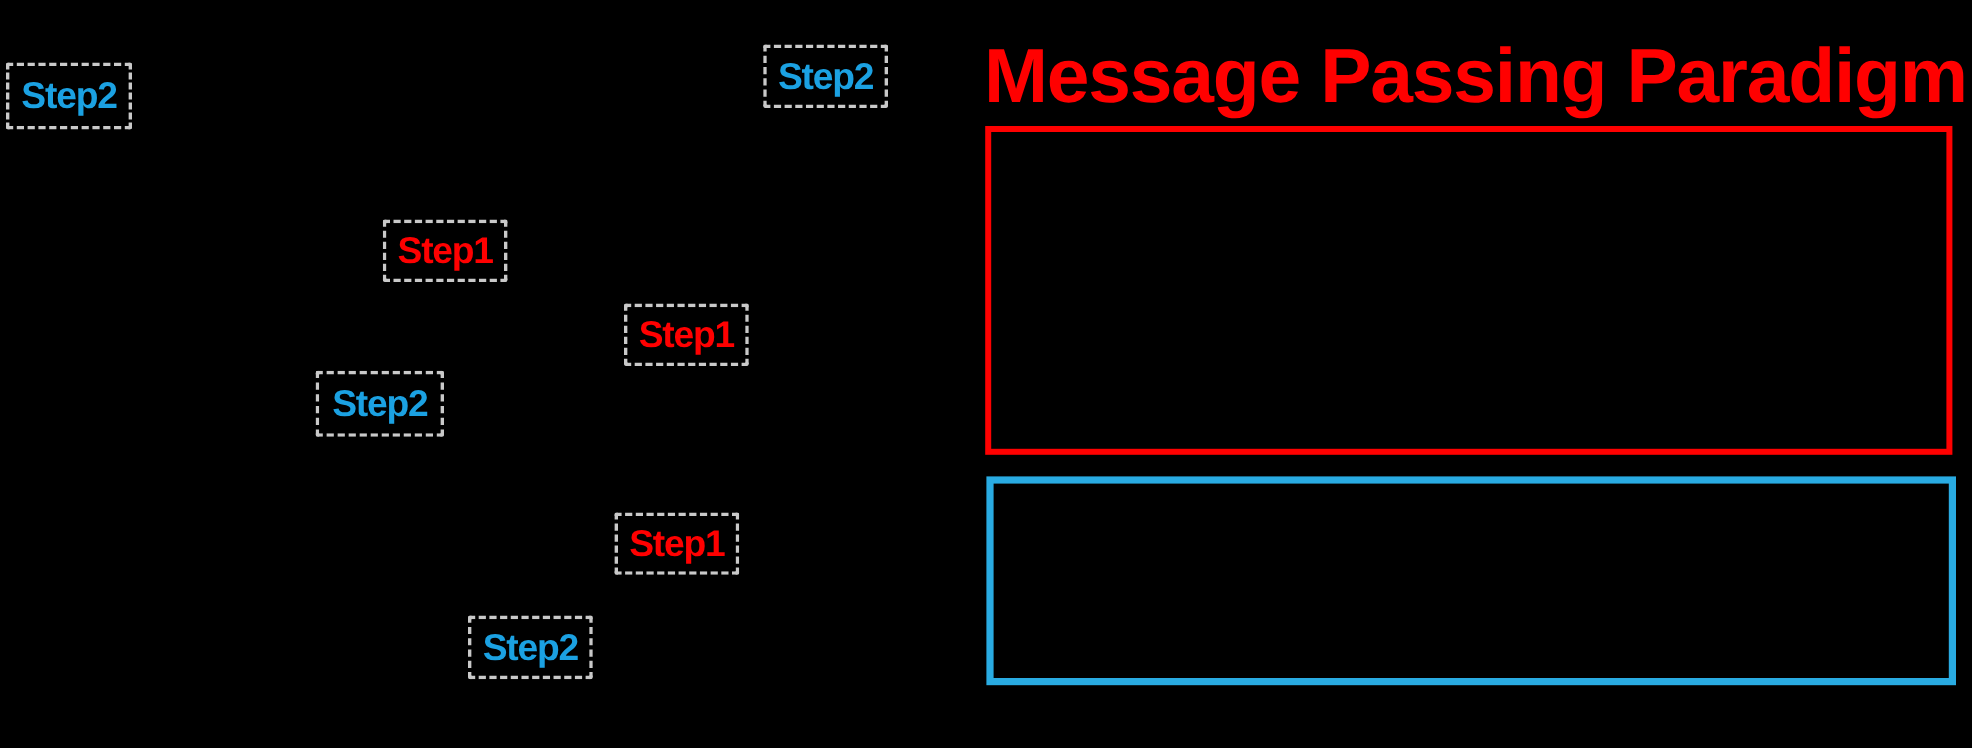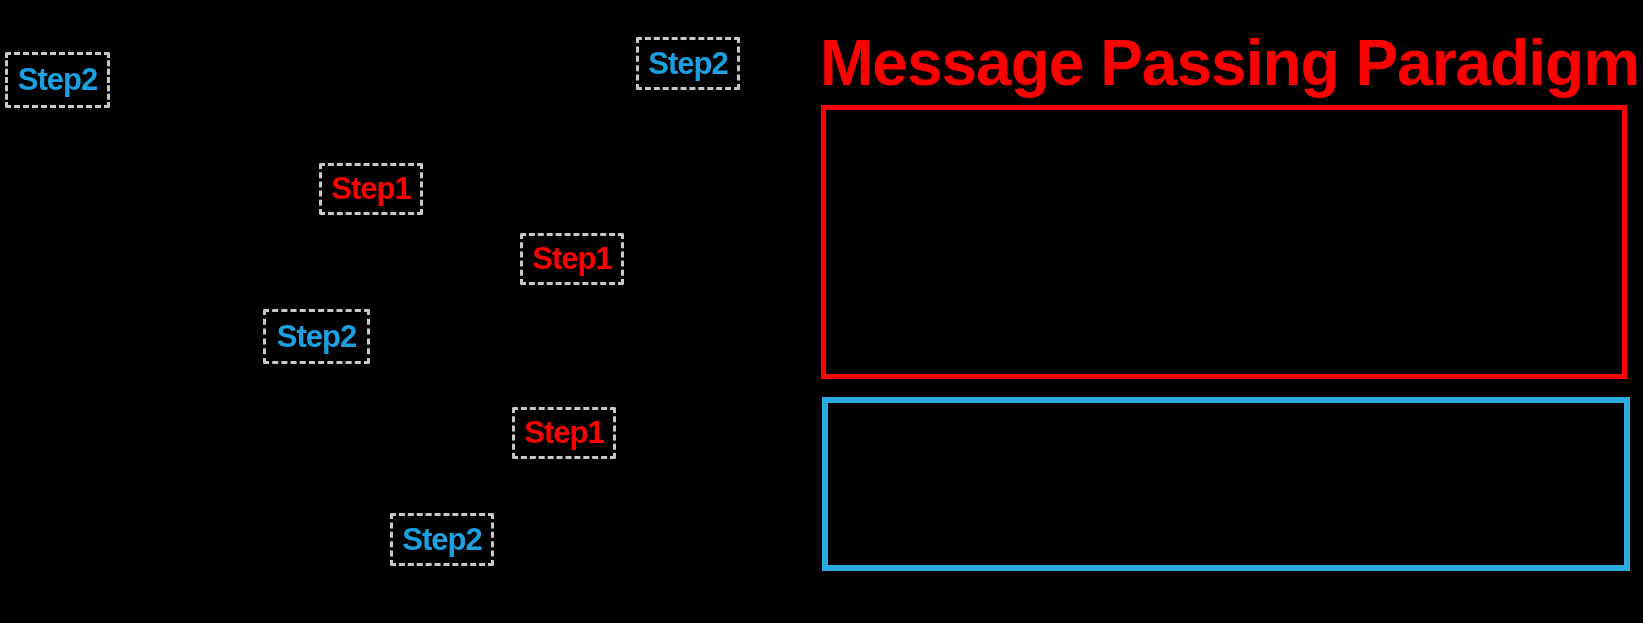--- a/index.html
+++ b/index.html
@@ -25,21 +25,21 @@
     box-sizing: border-box;
     display: flex;
     align-items: center;
     justify-content: center;
     font-weight: bold;
     font-size: 31px;
     letter-spacing: -1px;
     transform-origin: center;
     background: transparent;
   }
-  .step-red  { color: #ff0000; }
+  .step-red  { color: #ff0000; margin-top: 20px; }
   .step-blue { color: #1ba1e2; }
 
   .b1 { left:   5px; top:  52px; width: 105px; height: 56px; }
   .b2 { left: 636px; top:  37px; width: 104px; height: 53px; }
   .b3 { left: 319px; top: 163px; width: 104px; height: 52px; }
   .b4 { left: 520px; top: 233px; width: 104px; height: 52px; }
   .b5 { left: 263px; top: 309px; width: 107px; height: 55px; }
   .b6 { left: 512px; top: 407px; width: 104px; height: 52px; }
   .b7 { left: 390px; top: 513px; width: 104px; height: 53px; }
 

